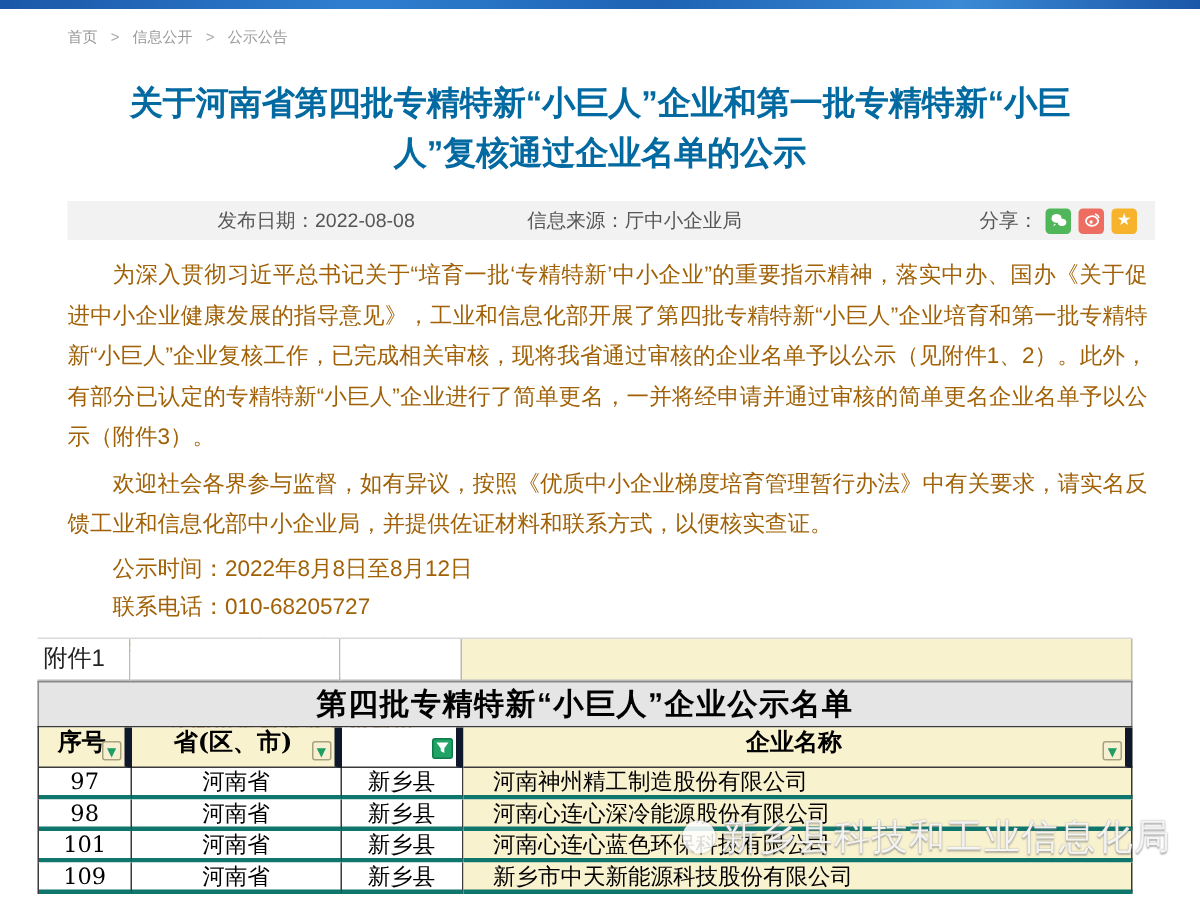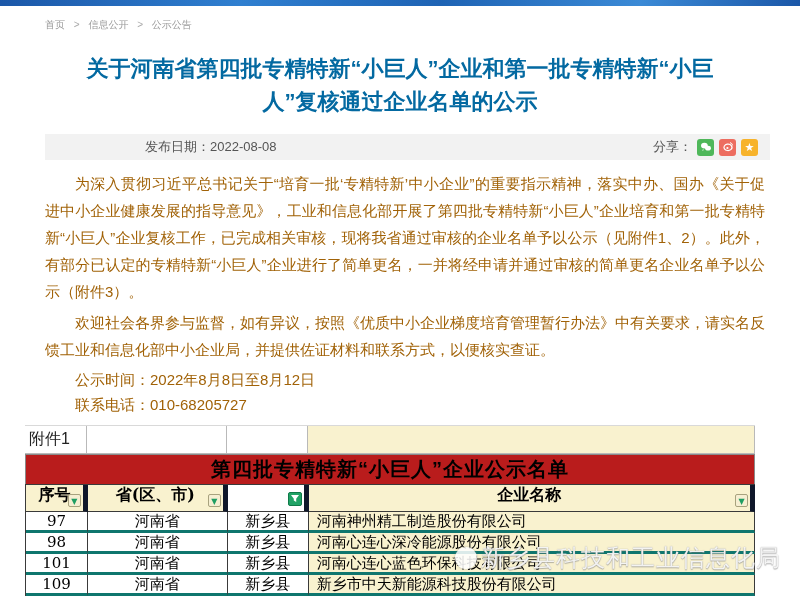--- a/index.html
+++ b/index.html
@@ -69,21 +69,21 @@
     color:#000;
   }
   .xrow { display:flex; }
   .xc { border-right:1px solid #b9b9b9; border-bottom:1px solid #b9b9b9; }
   .c1 { width:62px; } .c2 { width:140px; } .c3 { width:81px; } .c4 { width:447px; }
   .r-label { height:29px; border-top:1px solid #d9d9d9; }
   .r-label .xc { display:flex; align-items:center; background:#fff; }
   .r-label .corner { padding-left:4px; font-size:16px; font-family:"Liberation Sans",sans-serif; color:#222; }
   .r-label .c4 { background:#f9f2cf; }
   .r-title {
-    height:30px; background:#b91c1c;
+    height:30px; background:#e5e5e5;
     border:1px solid #8a8a8a; border-bottom:none;
     display:flex; align-items:center; justify-content:center;
     font-size:20px; font-weight:700; letter-spacing:1px;
     font-family:"Liberation Sans","DejaVu Sans",sans-serif;
   }
   .r-head { border-left:1px solid #3a3a3a; border-top:1px solid #3a3a3a; }
   .r-head .xc {
     height:27px; background:#f9f2cf;
     border-right:5px solid #0f172a; border-bottom:1px solid #3a3a3a;
     display:flex; align-items:flex-start; justify-content:center;
@@ -104,21 +104,21 @@
     display:flex; align-items:center; justify-content:center;
     cursor:pointer;
   }
   .data-row { border-left:1px solid #3a3a3a; }
   .data-row .xc {
     height:21px;
     border-right:1px solid #3a3a3a; border-bottom:3px solid #0f766e;
     display:flex; align-items:center; justify-content:center;
     font-size:15px; background:#fff;
   }
-  .data-row .c4 { background:#f9f2cf; justify-content:flex-start; padding-left:8px; }
+  .data-row .c4 { background:#f9f2cf; justify-content:flex-start; padding-left:20px; }
   
   .watermark {
     position:absolute; left:430px; top:117px;
     display:flex; align-items:center; gap:4px;
     pointer-events:none; white-space:nowrap;
   }
   .wm-circle {
     width:22px; height:22px; border-radius:50%;
     background:rgba(255,255,255,0.85);
     box-shadow:0 0 2px rgba(120,120,120,0.6);
@@ -140,20 +140,21 @@
   <span class="sep">&gt;</span>
   <span class="crumb">信息公开</span>
   <span class="sep">&gt;</span>
   <span class="crumb">公示公告</span>
 </div>
 
 <h1 class="art-title">关于河南省第四批专精特新“小巨人”企业和第一批专精特新“小巨人”复核通过企业名单的公示</h1>
 
 <div class="meta-bar">
   <span class="meta-publish">发布日期：2022-08-08</span>
+  <span class="meta-source">信息来源：厅中小企业局</span>
   <span class="meta-share">
     <span>分享：</span>
     <span class="share-ico" style="background:#4fb75a">
       <svg width="12" height="12" viewBox="0 0 12 12">
           <ellipse cx="4.4" cy="4.6" rx="3.4" ry="2.9" fill="#fff"></ellipse>
           <ellipse cx="8" cy="7.2" rx="2.9" ry="2.4" fill="#fff"></ellipse>
           <path d="M3 8.2l-1 1.6 2-0.9z" fill="#fff"></path>
         </svg>
     </span>
     <span class="share-ico" style="background:#ed6d60">

